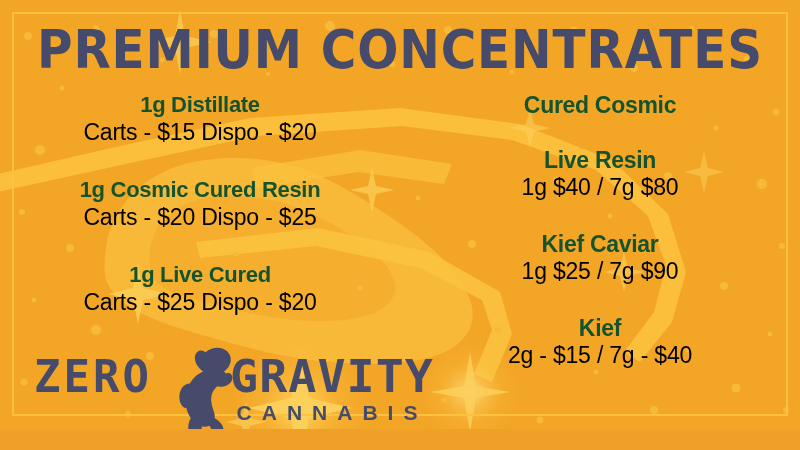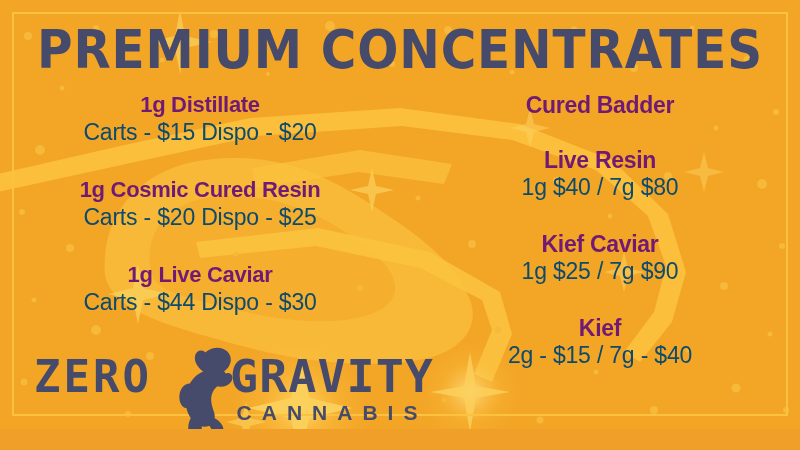--- a/index.html
+++ b/index.html
@@ -64,29 +64,29 @@
   .col-left  { padding-left: 18px; padding-right: 18px; }
   .col-right { padding-left: 14px; padding-right: 14px; }
 
   .menu-item { text-align: center; }
   .col-left  .menu-item { margin-bottom: 30px; }
   .col-right .menu-item { margin-bottom: 29px; }
   .col-left  .menu-item:last-child { margin-bottom: 0; }
   .col-right .menu-item:last-child { margin-bottom: 4px; }
 
   .item-name {
-    color: #701a75;
+    color: #14532d;
     font-weight: bold;
     font-size: 22px;
     line-height: 26px;
     letter-spacing: -0.3px;
     white-space: nowrap;
   }
   .item-price {
-    color: #0c4a6e;
+    color: #000000;
     font-size: 23px;
     line-height: 29px;
     letter-spacing: -0.2px;
     white-space: nowrap;
   }
   .col-right .item-name { font-size: 23px; }
   .col-right .item-price { font-size: 23px; }
 
   
   .logo {
@@ -262,30 +262,30 @@
         <div class="item-name">1g Distillate</div>
         <div class="item-price">Carts - $15 Dispo - $20</div>
       </div>
 
       <div class="menu-item">
         <div class="item-name">1g Cosmic Cured Resin</div>
         <div class="item-price">Carts - $20 Dispo - $25</div>
       </div>
 
       <div class="menu-item">
-        <div class="item-name">1g Live Caviar</div>
-        <div class="item-price">Carts - $44 Dispo - $30</div>
+        <div class="item-name">1g Live Cured</div>
+        <div class="item-price">Carts - $25 Dispo - $20</div>
       </div>
 
     </div>
 
     <div class="col col-right">
 
       <div class="menu-item">
-        <div class="item-name">Cured Badder</div>
+        <div class="item-name">Cured Cosmic</div>
       </div>
 
       <div class="menu-item">
         <div class="item-name">Live Resin</div>
         <div class="item-price">1g $40 / 7g $80</div>
       </div>
 
       <div class="menu-item">
         <div class="item-name">Kief Caviar</div>
         <div class="item-price">1g $25 / 7g $90</div>

